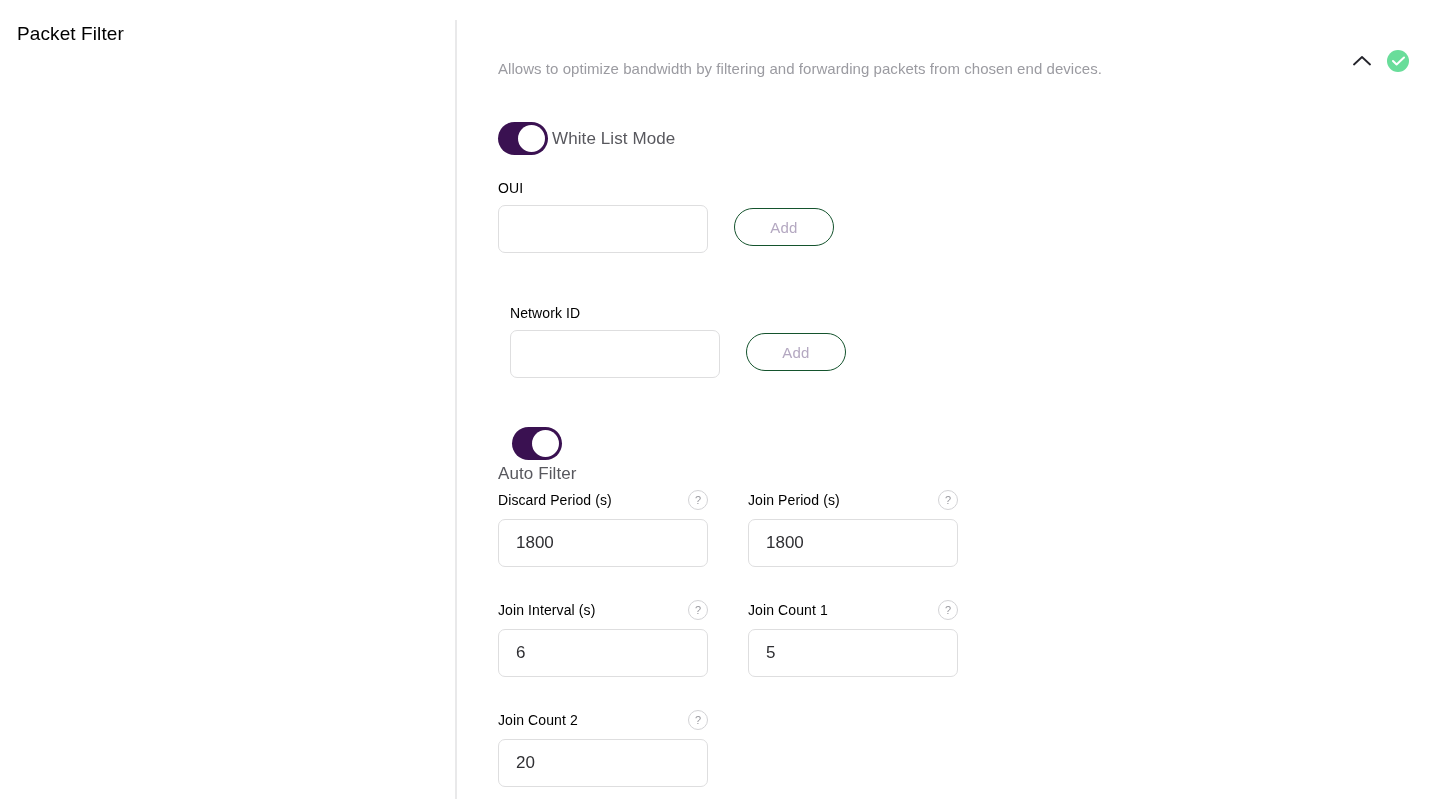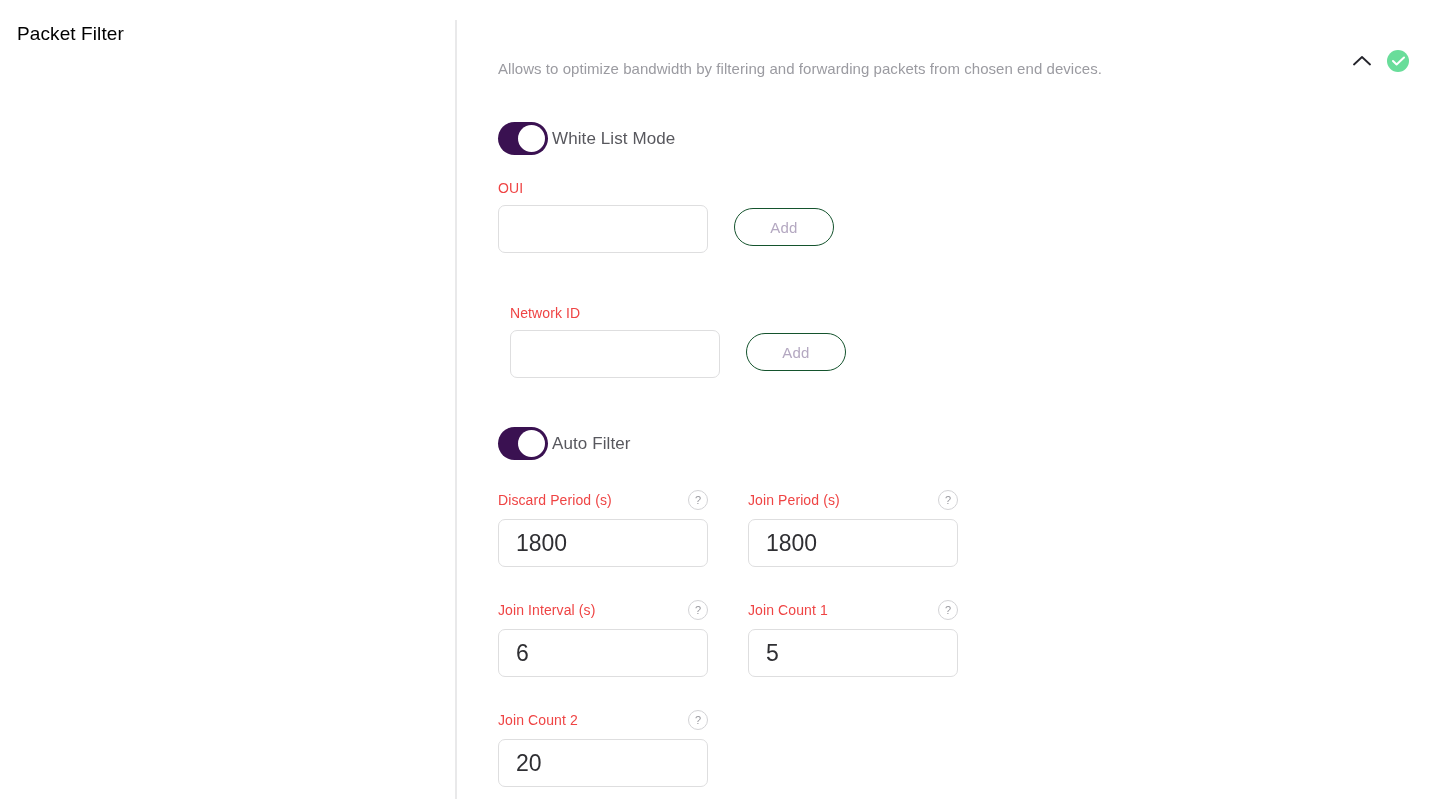--- a/index.html
+++ b/index.html
@@ -131,36 +131,36 @@
     font-weight: 400;
     white-space: nowrap;
     letter-spacing: 0.1px;
   }
 
   
   .field-group { position: absolute; }
 
   .field-label {
     font-size: 14px;
-    color: #ef4444;
+    color: #000000;
     font-weight: 400;
     letter-spacing: 0.1px;
     white-space: nowrap;
     display: block;
     margin-bottom: 9px;
   }
 
   .text-input {
     width: 210px;
     height: 48px;
     border: 1px solid #dededf;
     border-radius: 7px;
     background: #ffffff;
     font-family: "Liberation Sans", sans-serif;
-    font-size: 23px;
+    font-size: 17px;
     color: #2f2f33;
     padding: 0 17px;
     outline: none;
     display: block;
   }
   .text-input::placeholder { color: #b9b9bd; }
 
   .add-btn {
     position: absolute;
     width: 100px;
@@ -242,21 +242,21 @@
       <input class="text-input" type="text" value="" style="">
       <button class="add-btn" style="left:236px; top:28px;">Add</button>
     </div>
 
     <div class="field-group" style="left:53px; top:305px;">
       <label class="field-label">Network ID</label>
       <input class="text-input" type="text" value="" style="">
       <button class="add-btn" style="left:236px; top:28px;">Add</button>
     </div>
 
-    <div class="toggle-row" style="left:41px; top:427px;">
+    <div class="toggle-row" style="left:41px; top:427px;flex-direction:column;">
       <button class="toggle">
         <span class="knob"></span>
       </button>
       <span class="toggle-label">Auto Filter</span>
     </div>
 
     <div class="field-group" style="left:41px; top:490px;">
       <div class="label-row">
         <label class="field-label">Discard Period (s)</label>
         <span class="help-icon">?</span>

